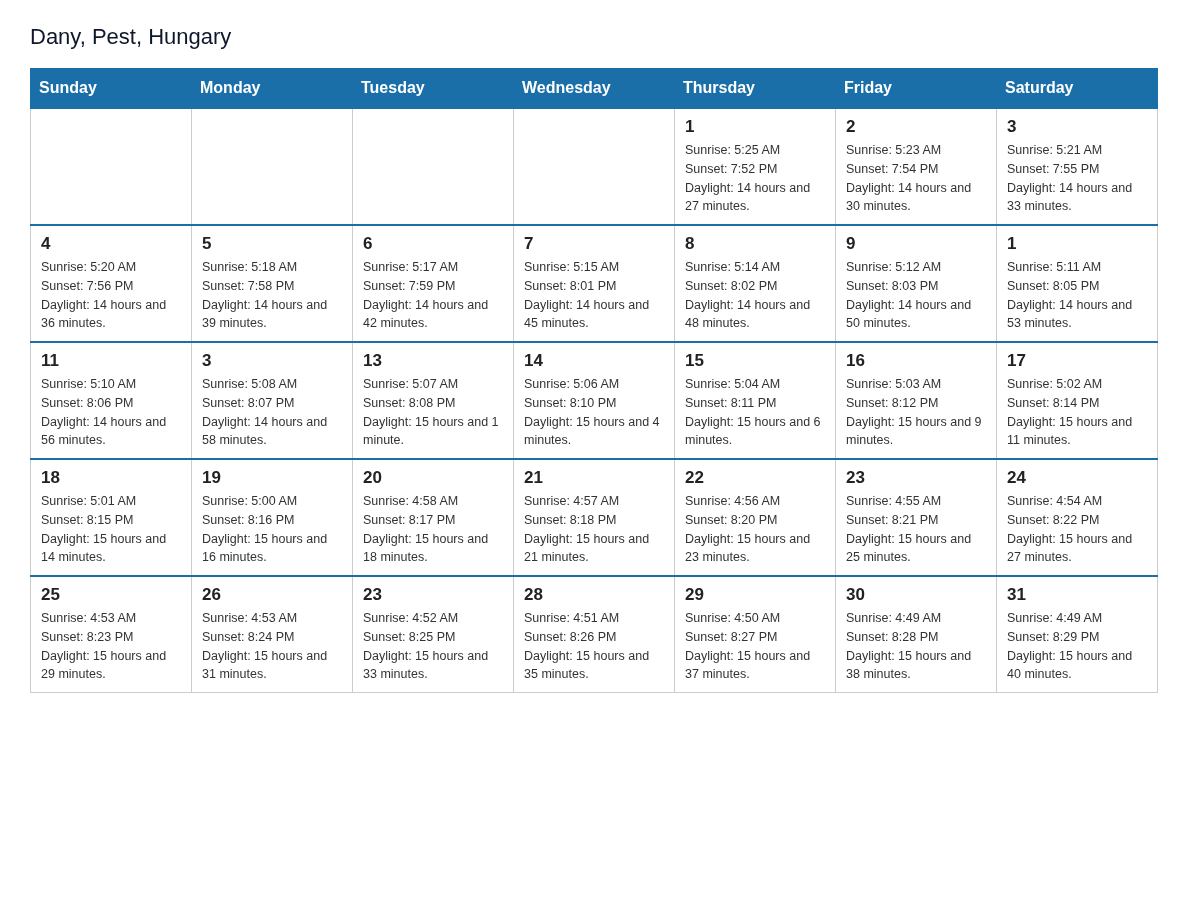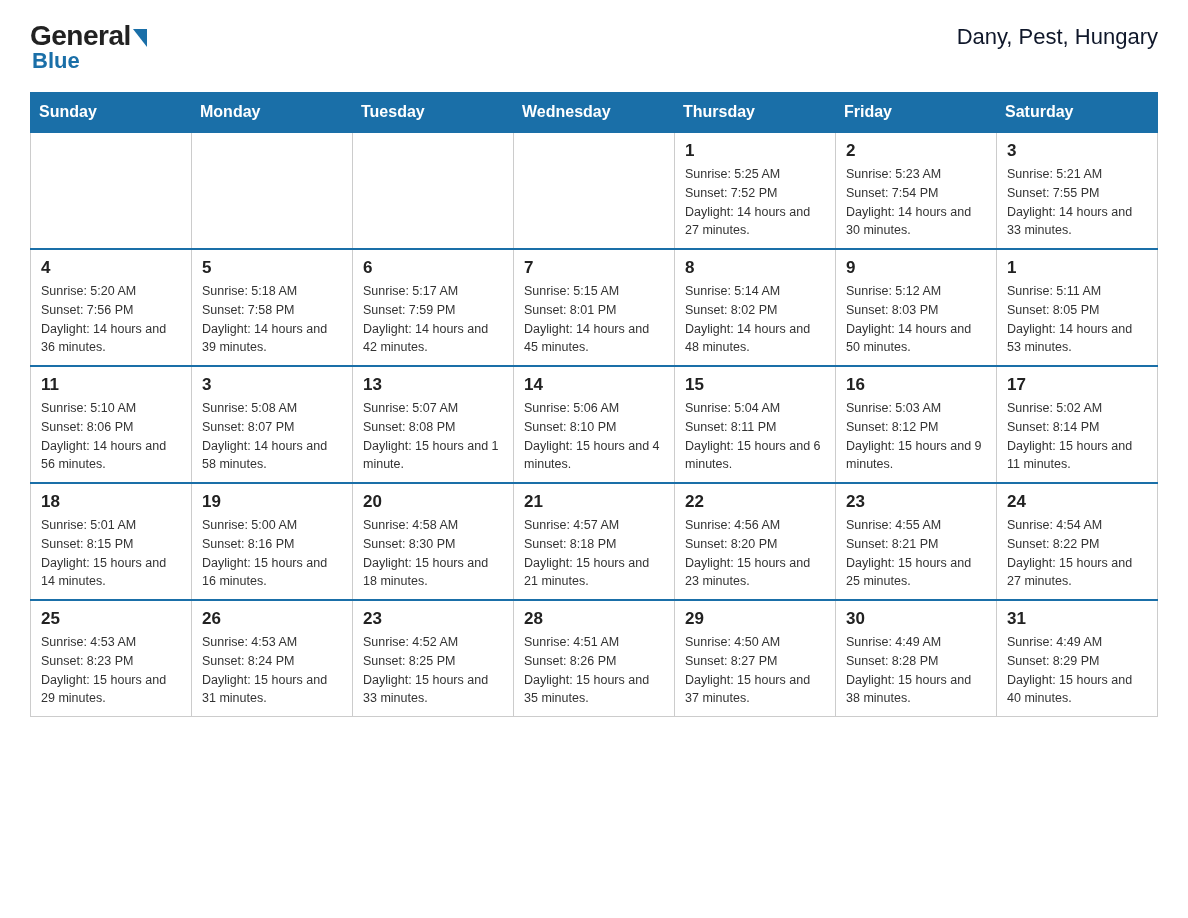--- a/index.html
+++ b/index.html
@@ -99,29 +99,20 @@
       background: #fff;
     }
     tr.week-row td {
       border-top: 2px solid #1a6fa8;
     }
   </style>
 </head>
 <body>
 
 <div class="header">
-  <div class="logo">
-    <div class="logo-top">
-      <span class="logo-general">General</span>
-      <div class="logo-triangle"></div>
-    </div>
-    <div style="display:flex; align-items:center;">
-      <span class="logo-sub">Blue</span>
-    </div>
-  </div>
   <div class="title-block">
     <div class="title-location">Dany, Pest, Hungary</div>
   </div>
 </div>
 
 <table class="calendar">
   <thead>
     <tr>
       <th>Sunday</th>
       <th>Monday</th>
@@ -254,21 +245,21 @@
         </td>
         <td>
           <div class="day-number">19</div>
           <div class="day-info" style="white-space: pre-line;">Sunrise: 5:00 AM
 Sunset: 8:16 PM
 Daylight: 15 hours and 16 minutes.</div>
         </td>
         <td>
           <div class="day-number">20</div>
           <div class="day-info" style="white-space: pre-line;">Sunrise: 4:58 AM
-Sunset: 8:30 PM
+Sunset: 8:17 PM
 Daylight: 15 hours and 18 minutes.</div>
         </td>
         <td>
           <div class="day-number">21</div>
           <div class="day-info" style="white-space: pre-line;">Sunrise: 4:57 AM
 Sunset: 8:18 PM
 Daylight: 15 hours and 21 minutes.</div>
         </td>
         <td>
           <div class="day-number">22</div>

